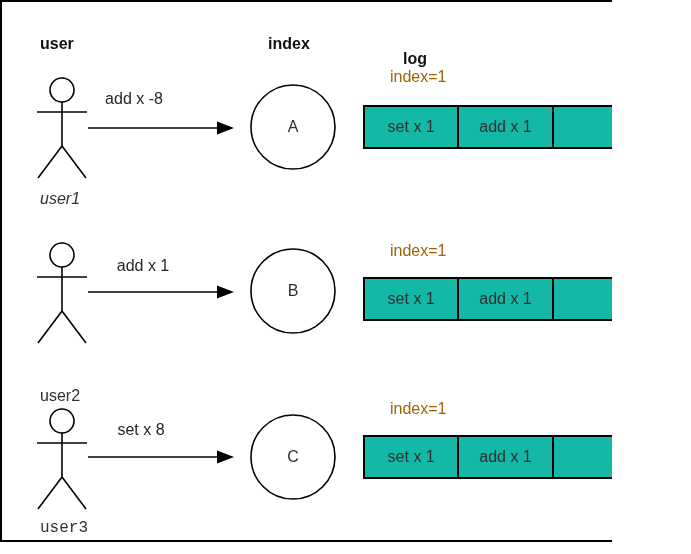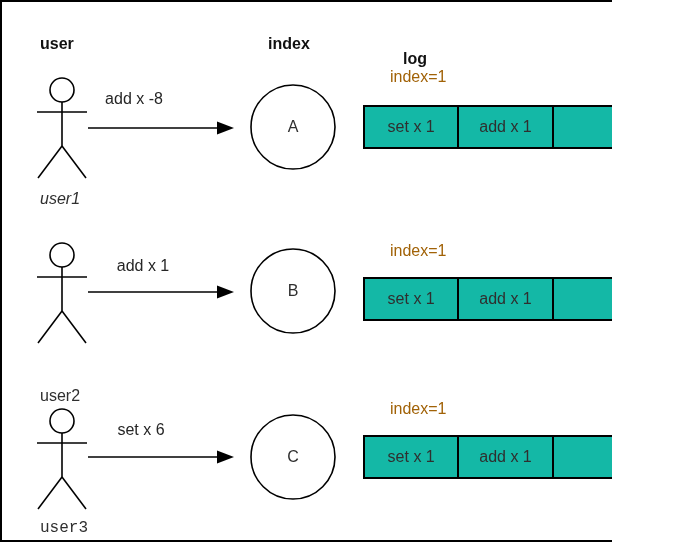--- a/index.html
+++ b/index.html
@@ -121,21 +121,21 @@
   <div class="txt msg-label" style="left:83px; top:257px;">add x 1</div>
   <div class="txt node-letter" style="left:253px; top:282px;">B</div>
   <div class="txt actor-label" style="left:40px; top:355px;margin-top:32px;">user2</div>
   <div class="txt index-label" style="left:390px; top:242px;">index=1</div>
   <div class="log-table" style="top:277px;">
     <div class="log-cell">set x 1</div>
     <div class="log-cell">add x 1</div>
     <div class="log-cell"></div>
   </div>
 
-  <div class="txt msg-label" style="left:81px; top:421px;">set x 6</div>
+  <div class="txt msg-label" style="left:81px; top:421px;">set x 8</div>
   <div class="txt node-letter" style="left:253px; top:448px;">C</div>
   <div class="txt actor-label" style="left:40px; top:520px;font-family:Liberation Mono, monospace;">user3</div>
   <div class="txt index-label" style="left:390px; top:400px;">index=1</div>
   <div class="log-table" style="top:435px;">
     <div class="log-cell">set x 1</div>
     <div class="log-cell">add x 1</div>
     <div class="log-cell"></div>
   </div>
 
 </div>

